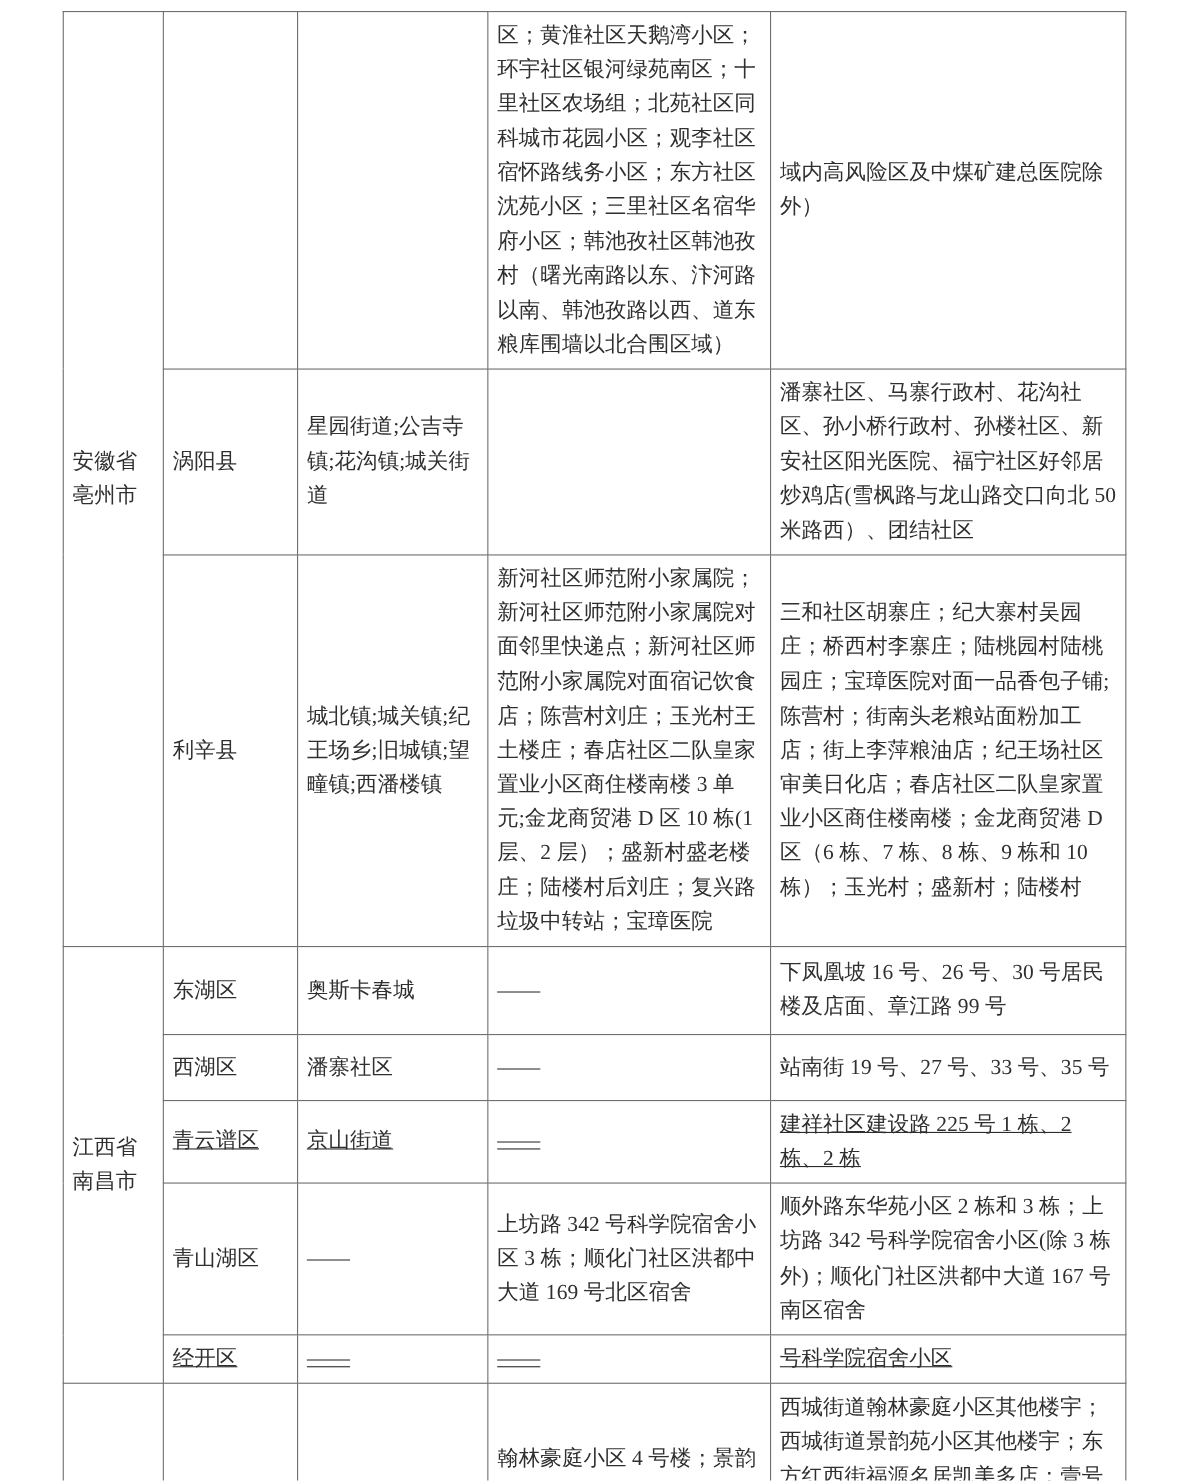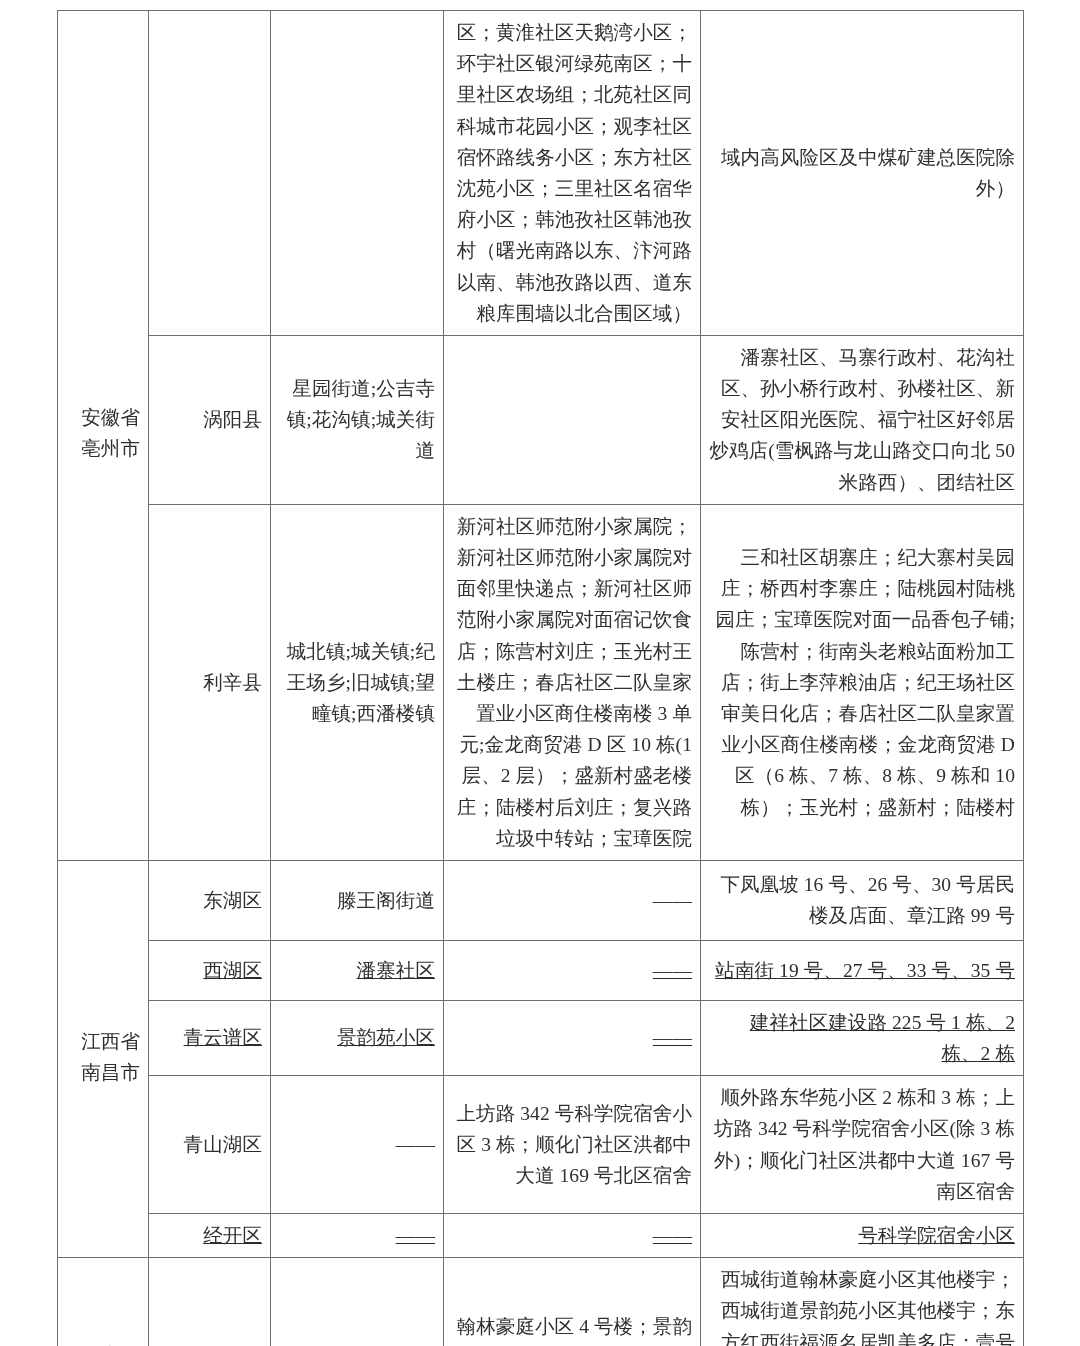--- a/index.html
+++ b/index.html
@@ -25,40 +25,39 @@
     position: absolute;
     left: 57px;
     top: 10px;
     width: 966px;
     border-collapse: collapse;
     table-layout: fixed;
   }
   table.risk-table td {
     border: 1px solid #6e6e6e;
     vertical-align: middle;
-    text-align: right;
+    text-align: left;
     font-size: 19.5px;
     line-height: 1.60;
     padding: 6px 8px;
     color: #2f2f2f;
     word-break: break-all;
     letter-spacing: 0.1px;
   }
   
   col.c-region  { width: 91px;  }
   col.c-county  { width: 122px; }
   col.c-street  { width: 173px; }
   col.c-mid     { width: 257px; }
   col.c-detail  { width: 323px; }
 
   td.region-cell {
     font-size: 20px;
     line-height: 1.55;
     padding: 4px 2px;
-    font-family: Liberation Mono, monospace;
   }
   td.county-cell {
     font-size: 20px;
     padding: 4px 2px;
   }
   td.street-cell {
     font-size: 19.5px;
     line-height: 1.62;
     padding: 6px 6px;
   }
@@ -107,35 +106,35 @@
       <tr style="height:318px;">
         <td class="county-cell">利辛县</td>
         <td class="street-cell">城北镇;城关镇;纪王场乡;旧城镇;望疃镇;西潘楼镇</td>
         <td class="body-cell">新河社区师范附小家属院；新河社区师范附小家属院对面邻里快递点；新河社区师范附小家属院对面宿记饮食店；陈营村刘庄；玉光村王土楼庄；春店社区二队皇家置业小区商住楼南楼 3 单元;金龙商贸港 D 区 10 栋(1 层、2 层）；盛新村盛老楼庄；陆楼村后刘庄；复兴路垃圾中转站；宝璋医院</td>
         <td class="body-cell">三和社区胡寨庄；纪大寨村吴园庄；桥西村李寨庄；陆桃园村陆桃园庄；宝璋医院对面一品香包子铺;陈营村；街南头老粮站面粉加工店；街上李萍粮油店；纪王场社区审美日化店；春店社区二队皇家置业小区商住楼南楼；金龙商贸港 D 区（6 栋、7 栋、8 栋、9 栋和 10 栋）；玉光村；盛新村；陆楼村</td>
       </tr>
 
       <tr style="height:80px;">
         <td class="region-cell" rowspan="5">江西省南昌市</td>
         <td class="county-cell">东湖区</td>
-        <td class="street-cell">滕王阁街道</td>
+        <td class="street-cell">奥斯卡春城</td>
         <td class="body-cell dash-cell">——</td>
         <td class="body-cell">下凤凰坡 16 号、26 号、30 号居民楼及店面、章江路 99 号</td>
       </tr>
 
-      <tr style="height:60px;text-decoration:underline;">
+      <tr style="height:60px;">
         <td class="county-cell">西湖区</td>
         <td class="street-cell">潘寨社区</td>
         <td class="body-cell dash-cell">——</td>
         <td class="body-cell">站南街 19 号、27 号、33 号、35 号</td>
       </tr>
 
       <tr style="height:62px;text-decoration:underline;">
         <td class="county-cell">青云谱区</td>
-        <td class="street-cell">景韵苑小区</td>
+        <td class="street-cell">京山街道</td>
         <td class="body-cell dash-cell">——</td>
         <td class="body-cell">建祥社区建设路 225 号 1 栋、2 栋、2 栋</td>
       </tr>
 
       <tr style="height:120px;">
         <td class="county-cell">青山湖区</td>
         <td class="street-cell dash-cell">——</td>
         <td class="body-cell">上坊路 342 号科学院宿舍小区 3 栋；顺化门社区洪都中大道 169 号北区宿舍</td>
         <td class="body-cell">顺外路东华苑小区 2 栋和 3 栋；上坊路 342 号科学院宿舍小区(除 3 栋外)；顺化门社区洪都中大道 167 号南区宿舍</td>
       </tr>

